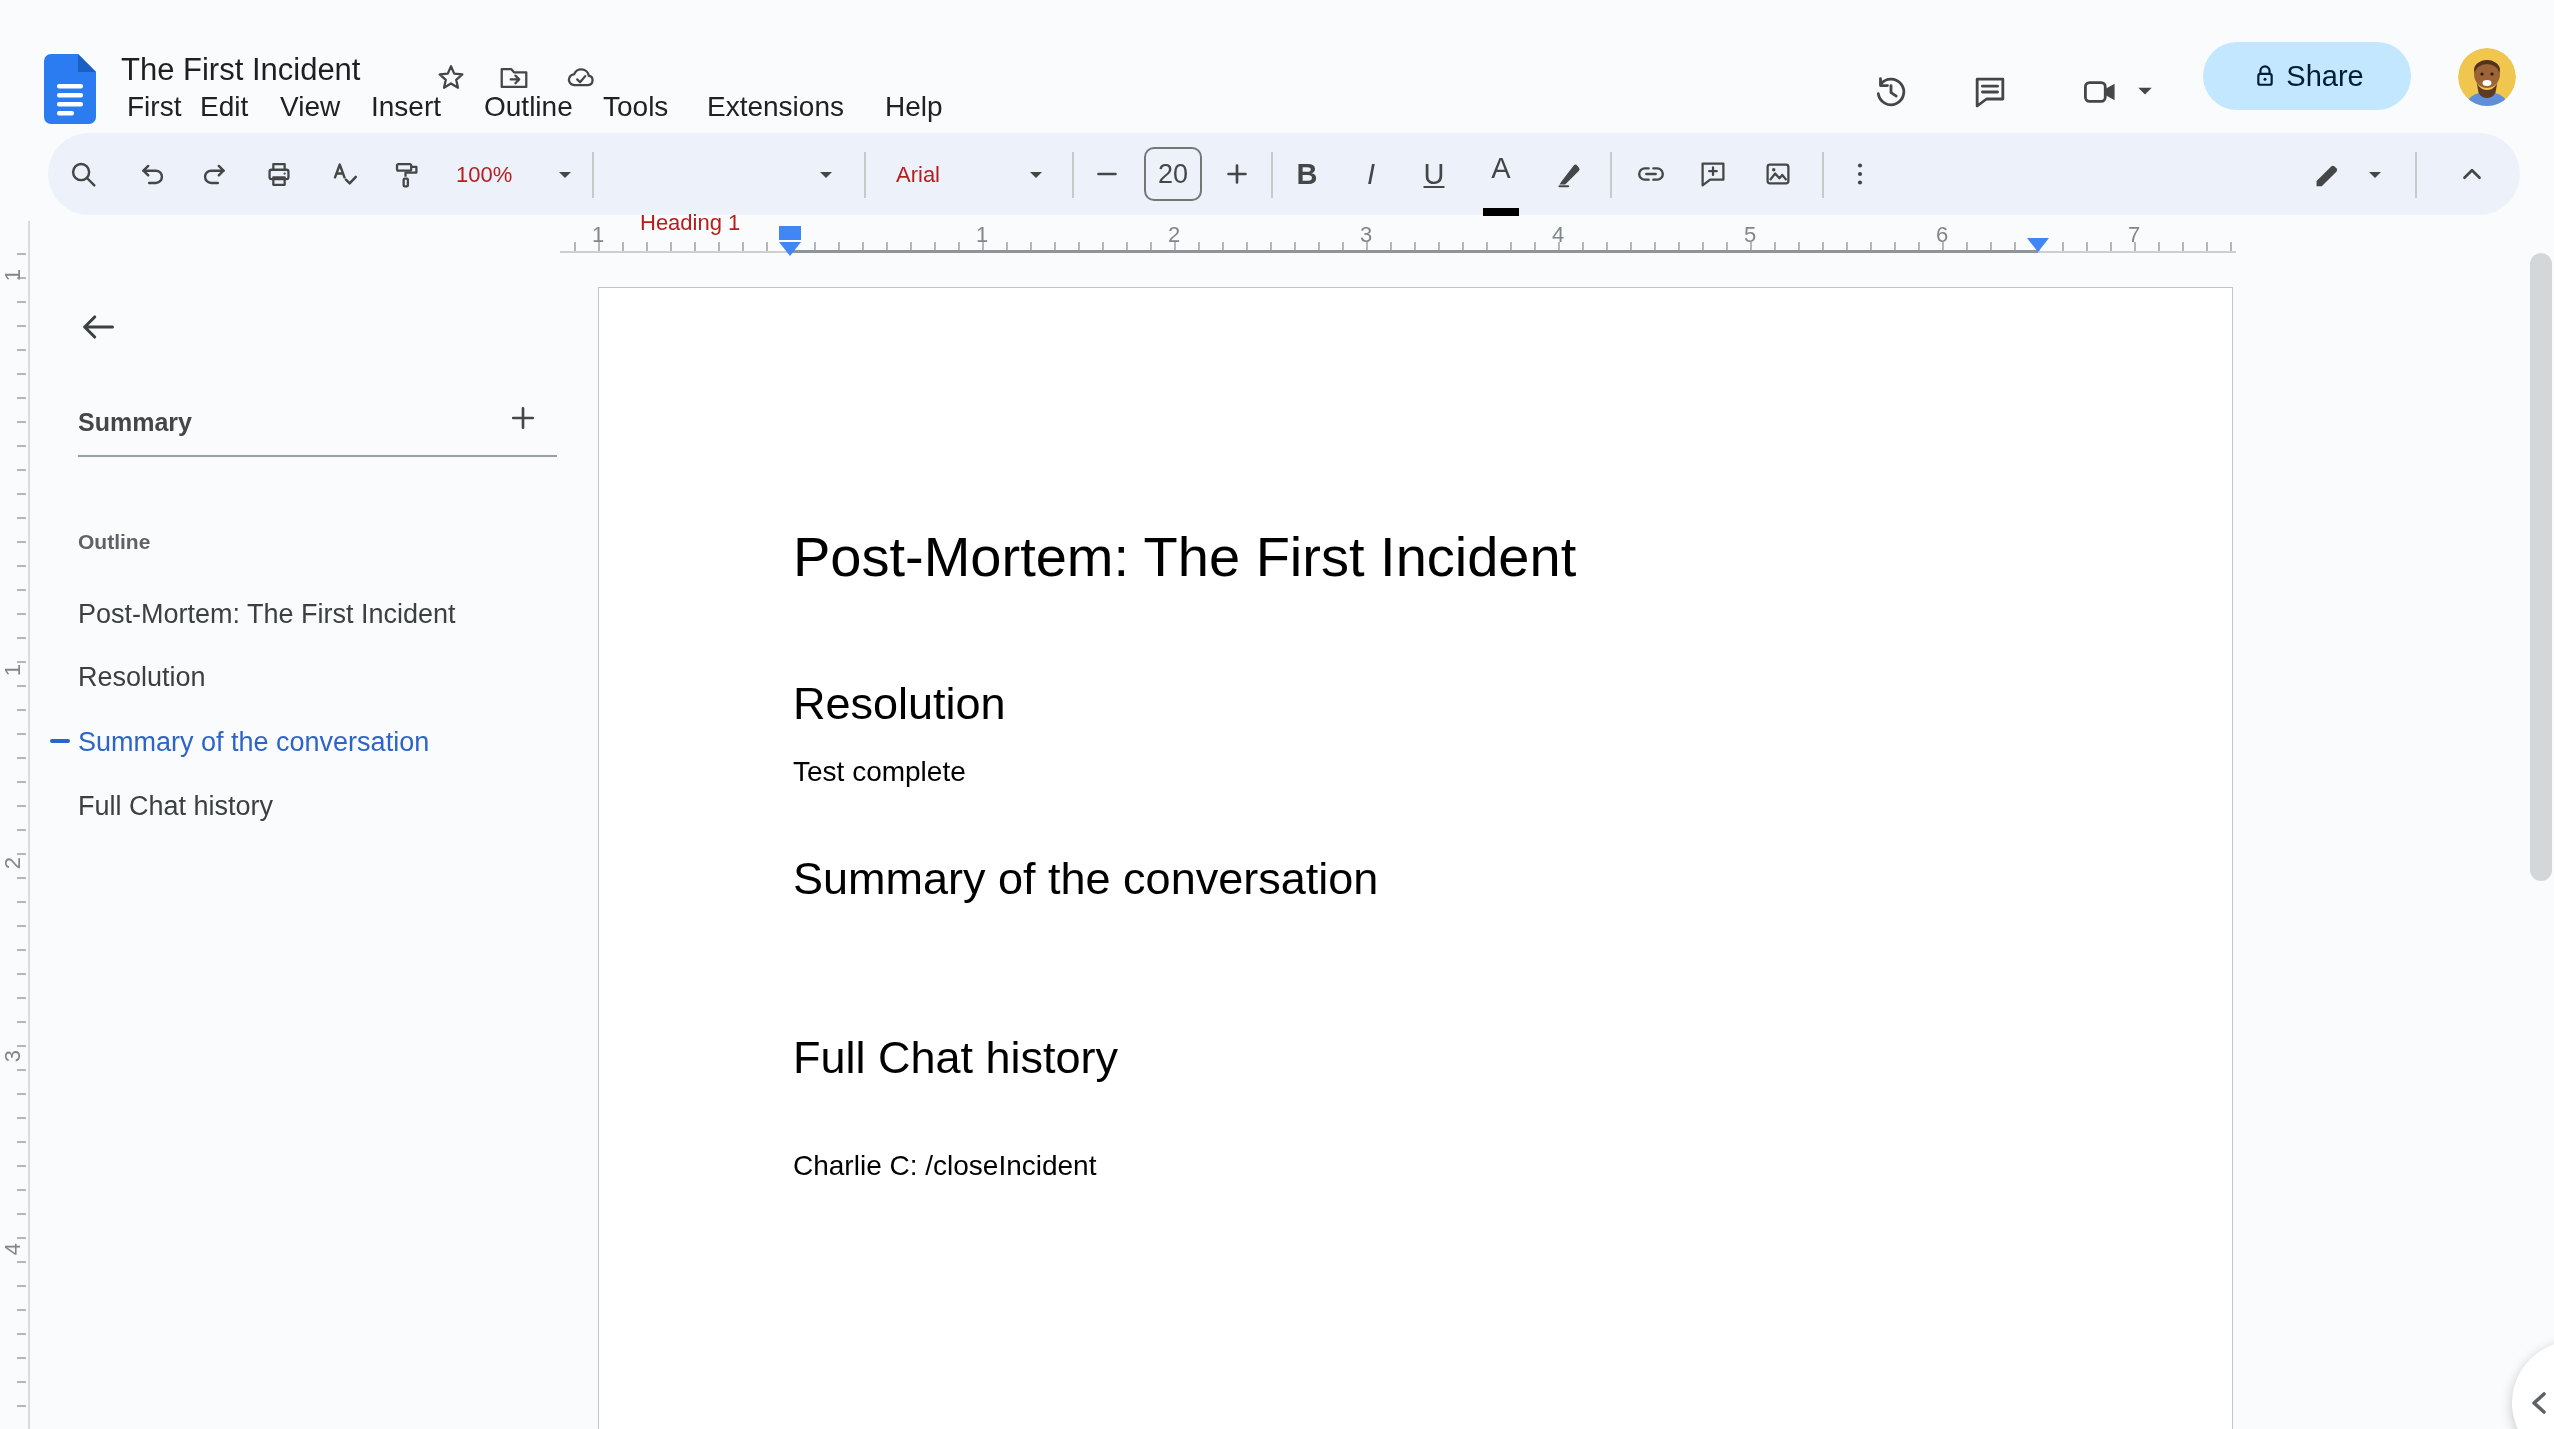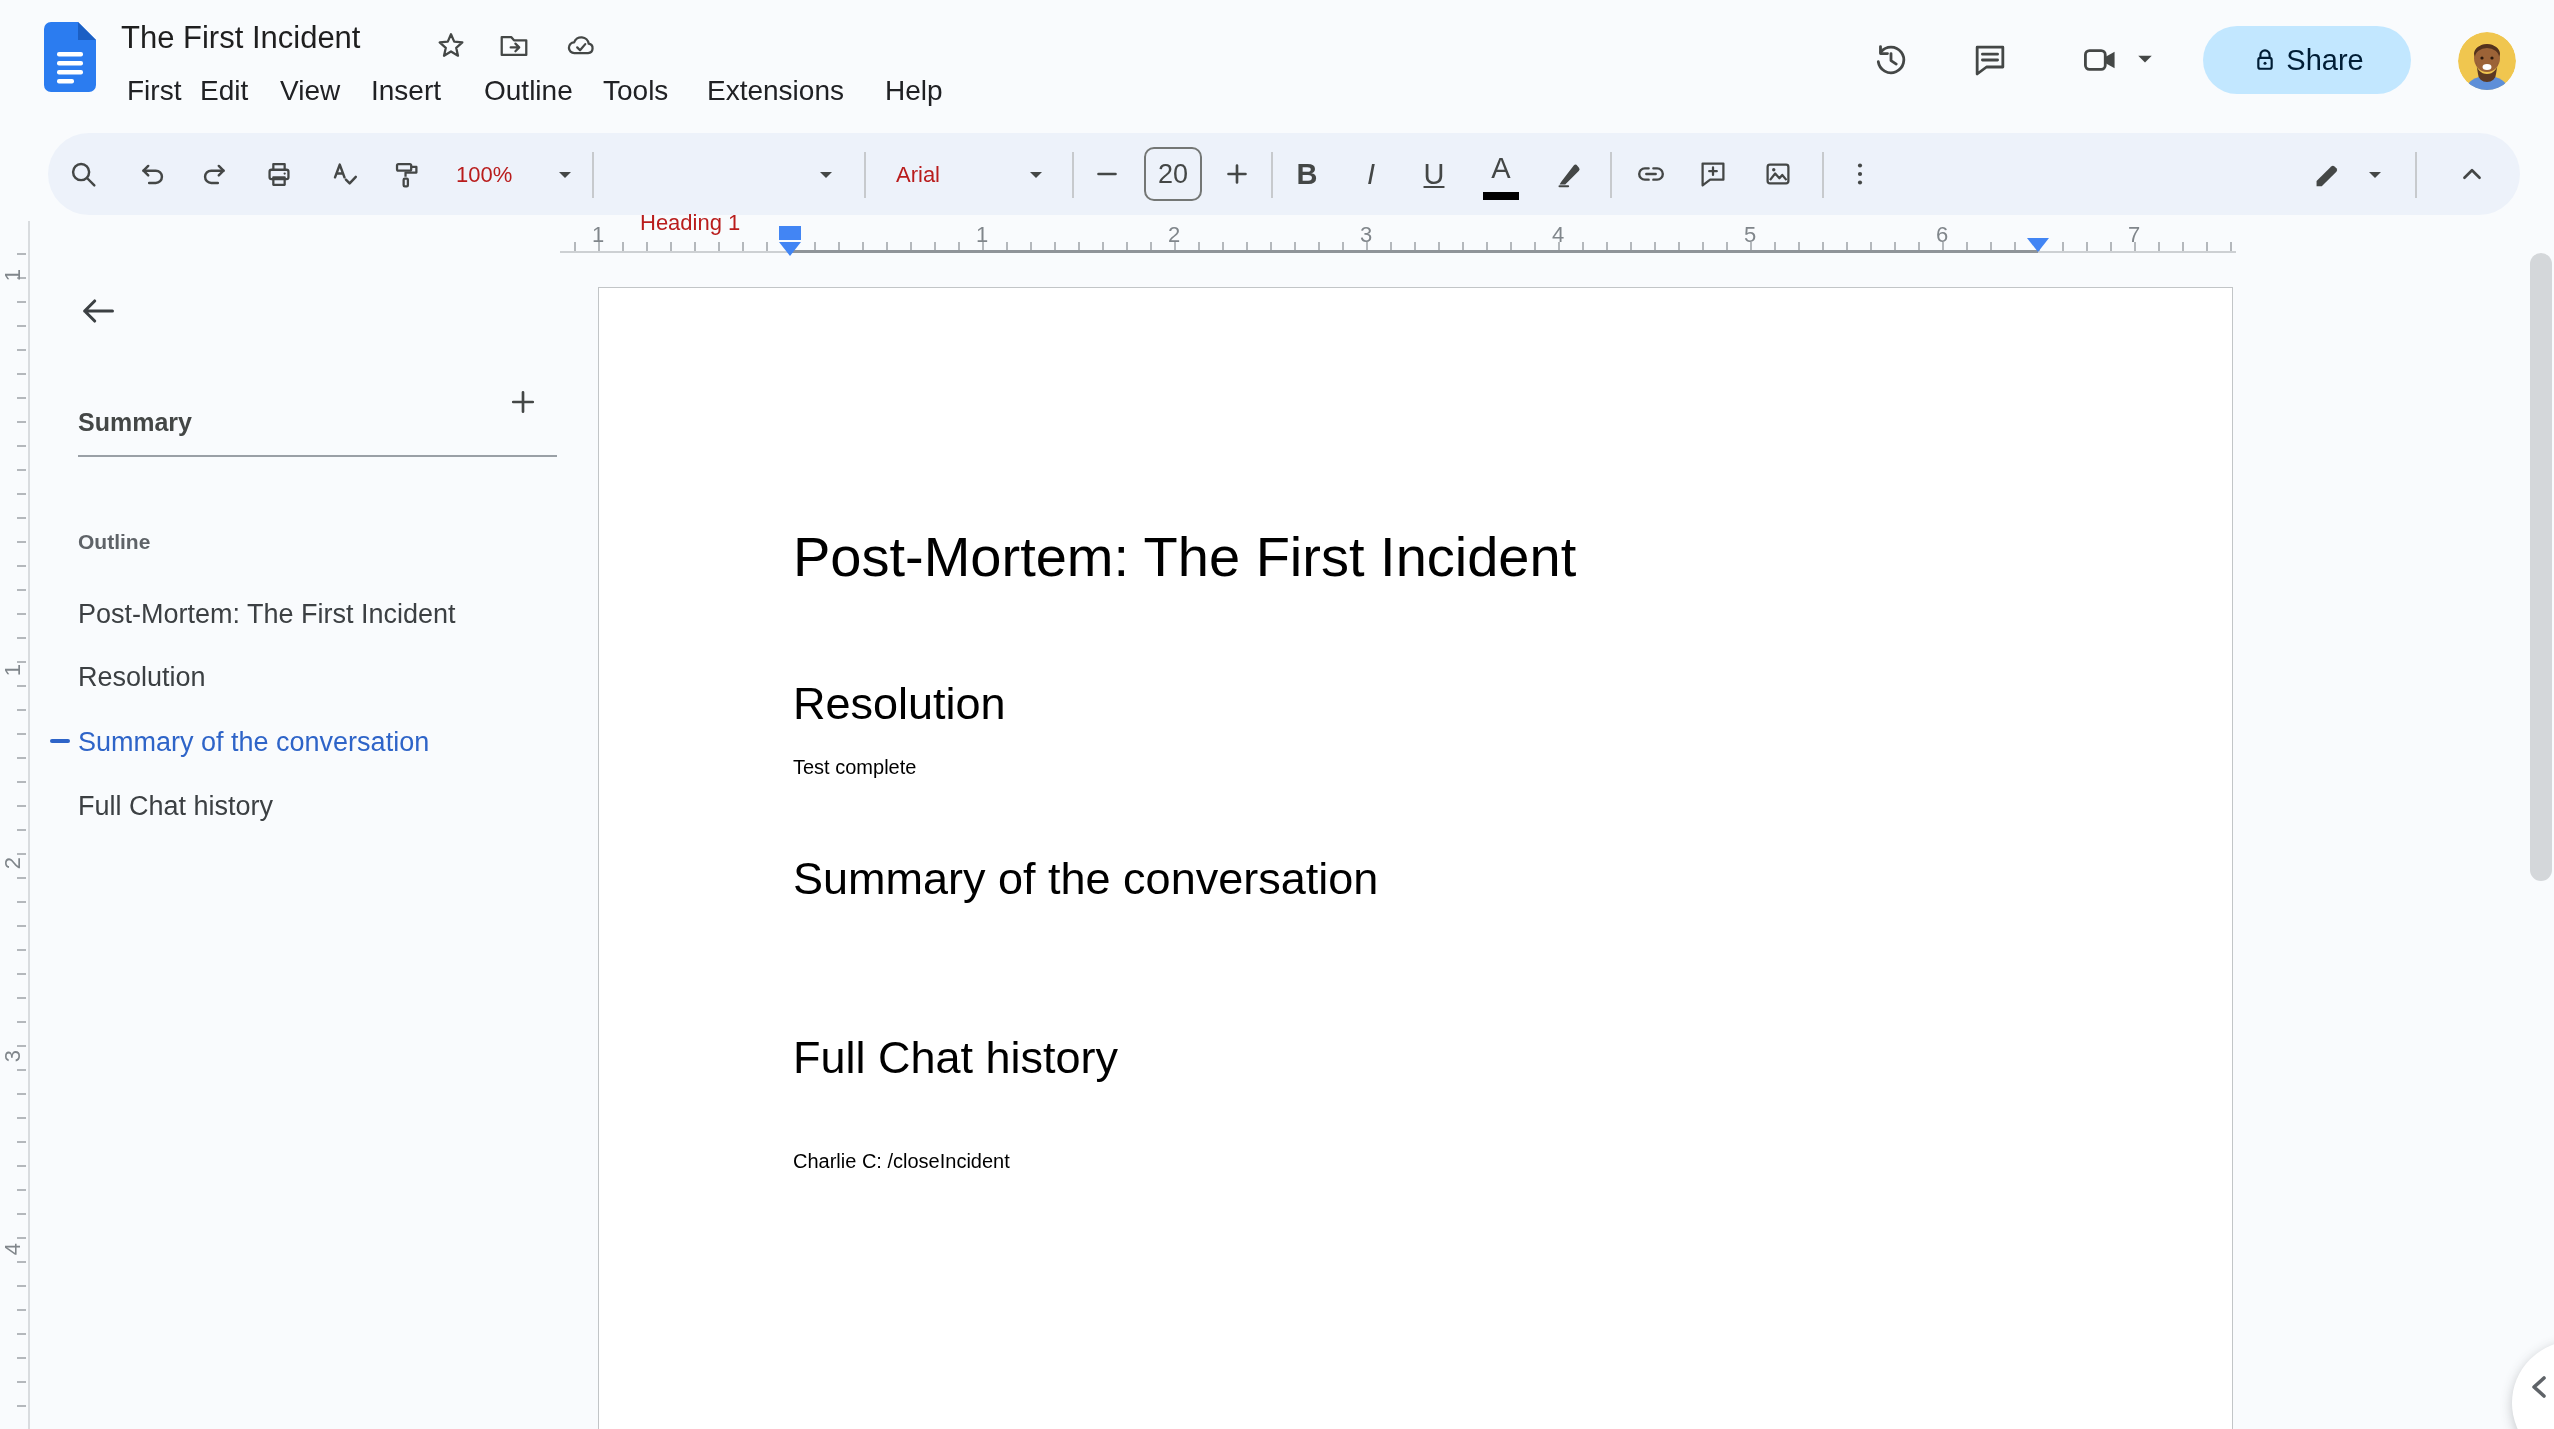--- a/index.html
+++ b/index.html
@@ -5,21 +5,21 @@
   * { margin:0; padding:0; box-sizing:border-box; }
   html,body { width:2554px; height:1429px; }
   body {
     font-family:"Liberation Sans", sans-serif;
     background:#f9fbfd;
     overflow:hidden;
     position:relative;
     color:#1f1f1f;
   }
   #app { position:absolute; inset:0; }
-  .abs { position:absolute; }
+  .abs { position:absolute;margin-top:16px; }
   svg { display:block; }
 
   
   .doc-title { font-size:31px; color:#1f1f1f; white-space:nowrap; }
   .menu-item { position:absolute; top:70px; font-size:28px; color:#202124; height:42px; line-height:42px; cursor:default; }
   .icon-box { display:flex; align-items:center; justify-content:center; }
   .share-pill {
     position:absolute; left:2203px; top:26px; width:208px; height:68px;
     background:#c2e7ff; border-radius:34px;
     display:flex; align-items:center; justify-content:center; gap:6px;
@@ -67,21 +67,21 @@
   .active-dash { position:absolute; left:50px; top:739px; width:20px; height:4px; background:#2e64c8; border-radius:2px; }
 
   
   .page {
     position:absolute; left:598px; top:287px; width:1635px; height:1200px;
     background:#ffffff; border:1.5px solid #c2c5c7;
   }
   .doc-text { position:absolute; left:194px; color:#000; white-space:nowrap; }
   .doc-h1 { font-size:56px; }
   .doc-h2 { font-size:45px; }
-  .doc-p  { font-size:20px; }
+  .doc-p  { font-size:28px; }
 
   
   .scroll-thumb { position:absolute; left:2530px; top:253px; width:22px; height:628px;
     background:#d4d7da; border-radius:11px; }
   .fab {
     position:absolute; left:2512px; top:1341px; width:124px; height:124px; border-radius:50%;
     background:#ffffff; box-shadow:0 3px 12px rgba(60,64,67,.28);
   }
 </style>
 </head>

